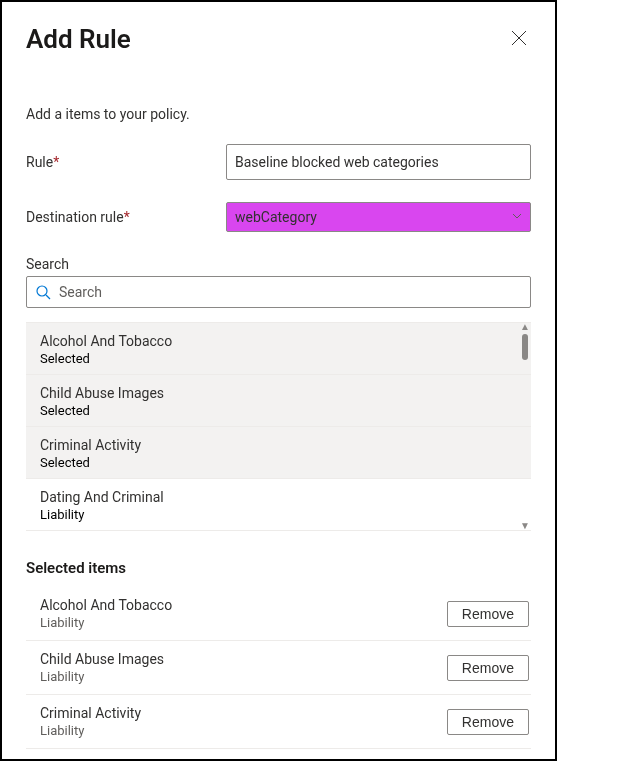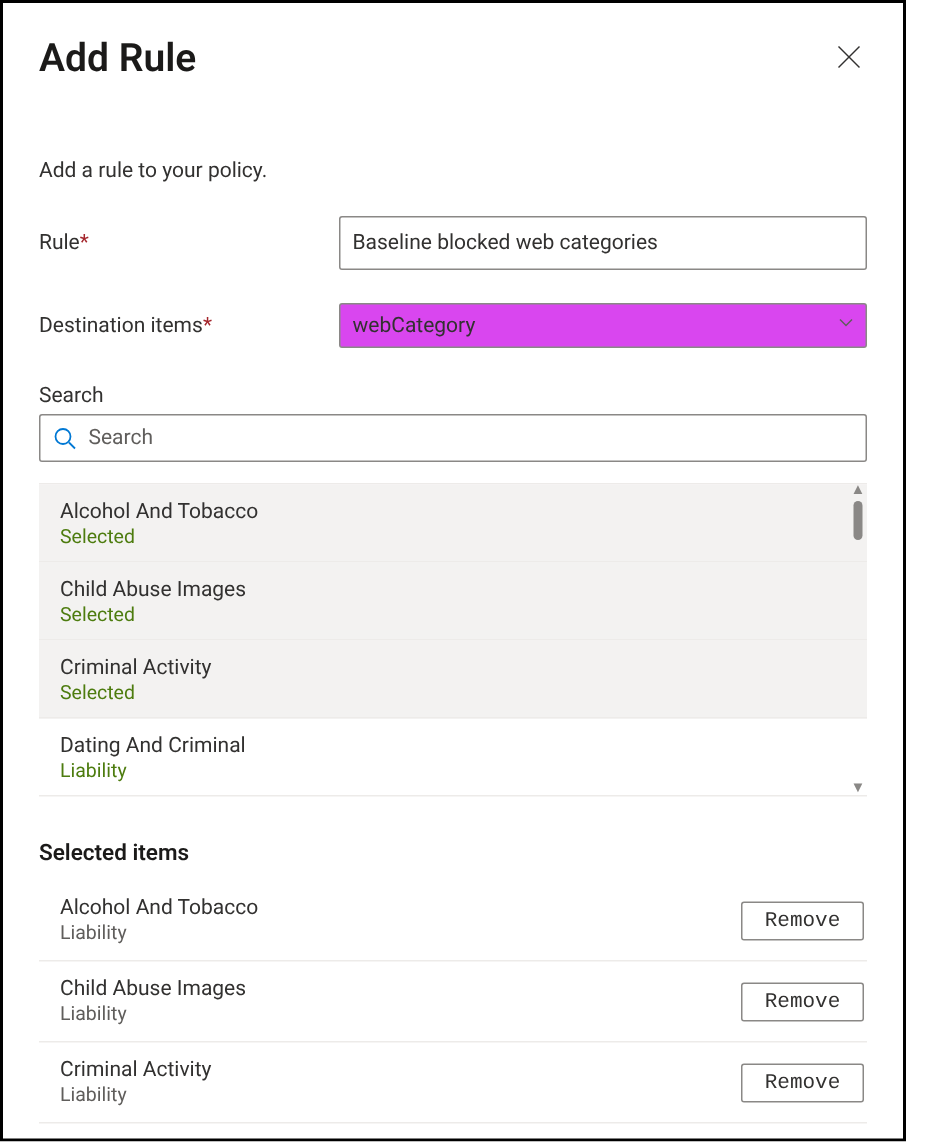--- a/index.html
+++ b/index.html
@@ -4,21 +4,21 @@
 <style>
   * { box-sizing: border-box; }
   html, body { margin: 0; padding: 0; }
   body {
     font-family: "Segoe UI", -apple-system, BlinkMacSystemFont, Roboto, Arial, sans-serif;
     font-size: 14px;
     color: #323130;
     background: #fff;
   }
   .frame {
-    width: 604px;
+    width: 557px;
     height: 761px;
     border: 2px solid #000;
     padding: 18px 24px 0 24px;
     position: relative;
     overflow: hidden;
   }
   .header {
     display: flex;
     justify-content: space-between;
     align-items: flex-start;
@@ -123,21 +123,21 @@
   .results {
     border-top: 1px solid #edebe9;
   }
   .results .item {
     padding: 10px 14px 8px 14px;
     border-bottom: 1px solid #edebe9;
     cursor: pointer;
   }
   .results .item.selected { background: #f3f2f1; }
   .results .item .name { font-size: 14px; color: #323130; }
-  .results .item .sub { font-size: 13px; color: #4d7c0f; margin-top: 2px; }
+  .results .item .sub { font-size: 13px; color: #000000; margin-top: 2px; }
 
   .scroll-track {
     position: absolute;
     right: 0;
     top: 0;
     bottom: 0;
     width: 12px;
     display: flex;
     flex-direction: column;
     align-items: center;
@@ -165,21 +165,21 @@
     justify-content: space-between;
     padding: 10px 2px 10px 14px;
     border-bottom: 1px solid #edebe9;
   }
   .selected-list .stext .name { font-size: 14px; color: #323130; }
   .selected-list .stext .sub { font-size: 13px; color: #605e5c; margin-top: 2px; }
   .remove-btn {
     border: 1px solid #8a8886;
     background: #fff;
     color: #323130;
-    font-family: Liberation Mono, monospace;
+    font-family: Liberation Sans, sans-serif;
     font-size: 14px;
     padding: 4px 14px;
     border-radius: 2px;
     cursor: pointer;
     min-width: 82px;
   }
 </style>
 </head>
 <body>
 
@@ -188,29 +188,29 @@
   <div class="header">
     <h1 class="title">Add Rule</h1>
     <button class="close-btn" aria-label="Close">
       <svg width="16" height="16" viewBox="0 0 16 16" fill="none" stroke="currentColor" stroke-width="1">
         <line x1="1" y1="1" x2="15" y2="15"></line>
         <line x1="15" y1="1" x2="1" y2="15"></line>
       </svg>
     </button>
   </div>
 
-  <div class="subtitle">Add a rule to your policy.</div>
+  <div class="subtitle">Add a items to your policy.</div>
 
   <div class="form-row">
     <label><span>Rule</span><span class="req">*</span></label>
     <input class="text-input" type="text" value="Baseline blocked web categories" style="">
   </div>
 
   <div class="form-row">
-    <label><span>Destination items</span><span class="req">*</span></label>
+    <label><span>Destination rule</span><span class="req">*</span></label>
     <div class="select-wrap">
       <input class="select-input" readonly="" value="webCategory" style="">
       <span class="chevron">
         <svg width="12" height="12" viewBox="0 0 12 12" fill="none" stroke="currentColor" stroke-width="1">
           <polyline points="2,4 6,8 10,4"></polyline>
         </svg>
       </span>
     </div>
   </div>
 

